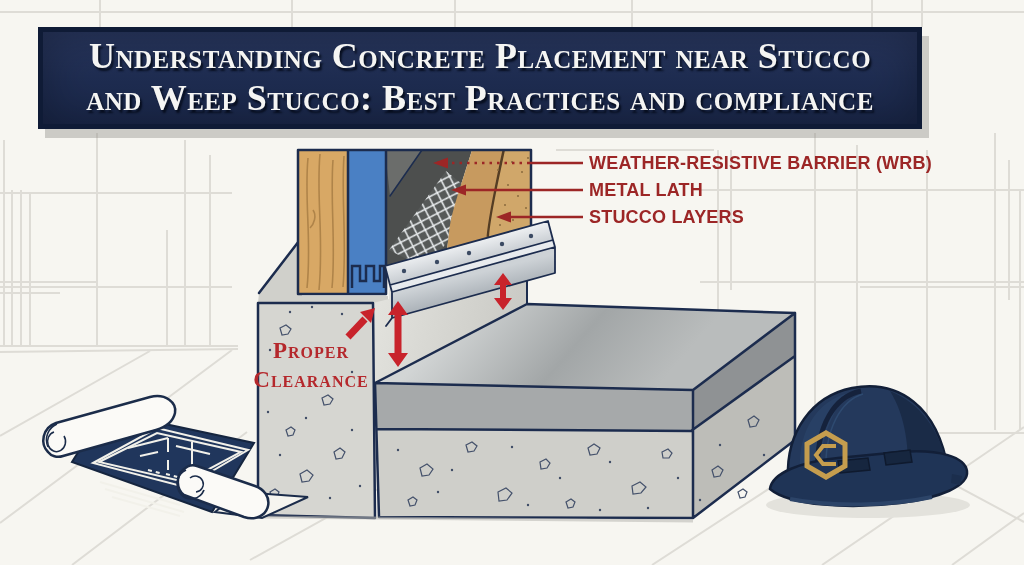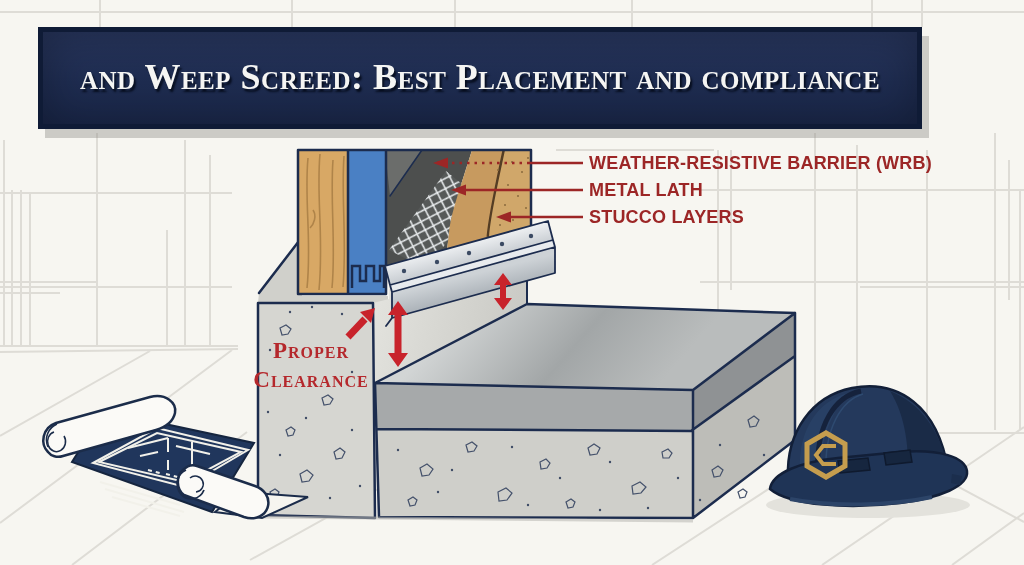--- a/index.html
+++ b/index.html
@@ -39,21 +39,22 @@
   .grid{stroke:#dedcd6;stroke-width:2;fill:none;}
   .outline{stroke:#1c2c4e;fill:none;stroke-linejoin:round;stroke-linecap:round;}
   .speck{stroke:#44516b;stroke-width:1.2;fill:none;}
   .dot{fill:#3f4c66;}
   .sdot{fill:#8a6a3e;}
 </style>
 </head>
 <body>
 
 <div class="banner">
-  <div class="line">and Weep Screed: Best Placement and compliance</div>
+  <div class="line">Understanding Concrete Placement near Stucco</div>
+  <div class="line">and Weep Stucco: Best Practices and compliance</div>
 </div>
 
 <svg id="scene" width="1024" height="565" viewBox="0 0 1024 565">
   <defs>
     <linearGradient id="slabTopGrad" gradientUnits="userSpaceOnUse" x1="470" y1="300" x2="620" y2="430">
       <stop offset="0" stop-color="#d2d5d5"></stop>
         <stop offset=".55" stop-color="#a2a6a7"></stop>
         <stop offset="1" stop-color="#b9bcbc"></stop>
     </linearGradient>
     <linearGradient id="metal1" gradientUnits="userSpaceOnUse" x1="430" y1="250" x2="440" y2="288">

